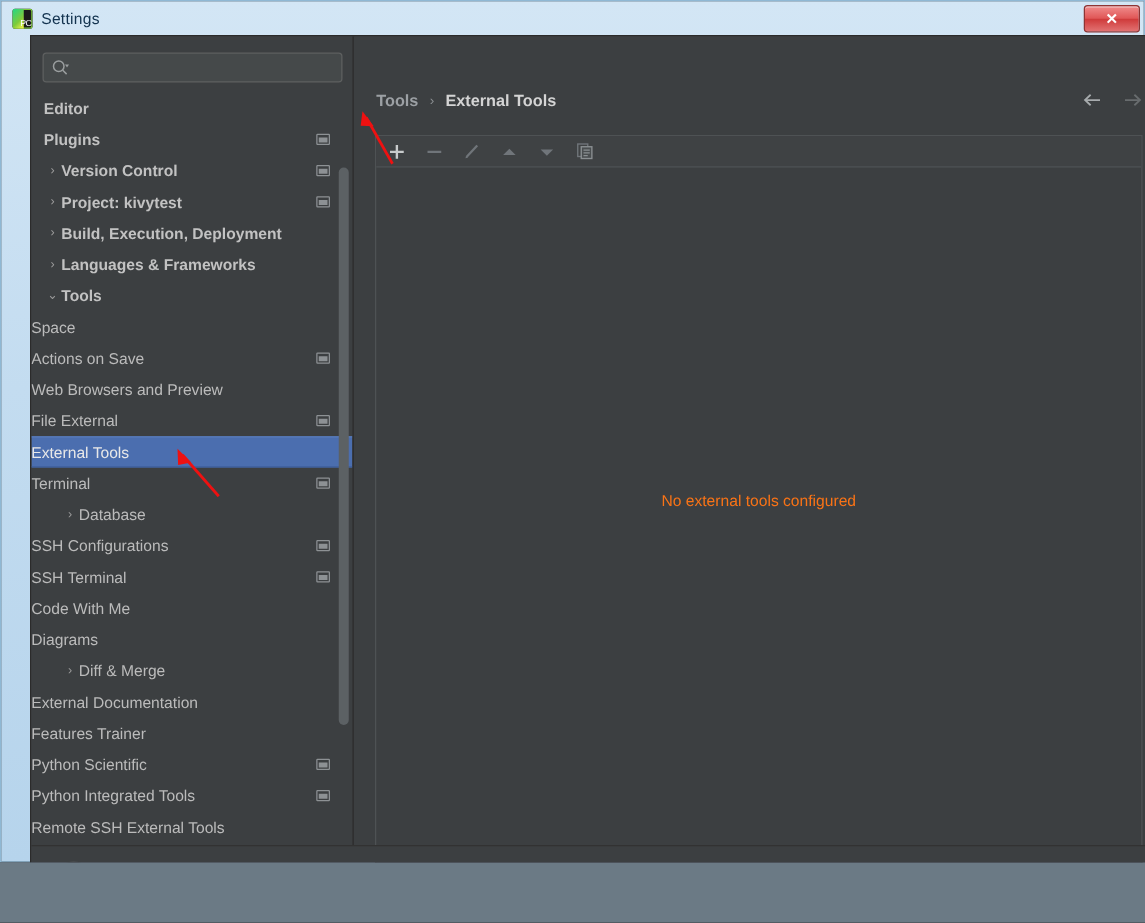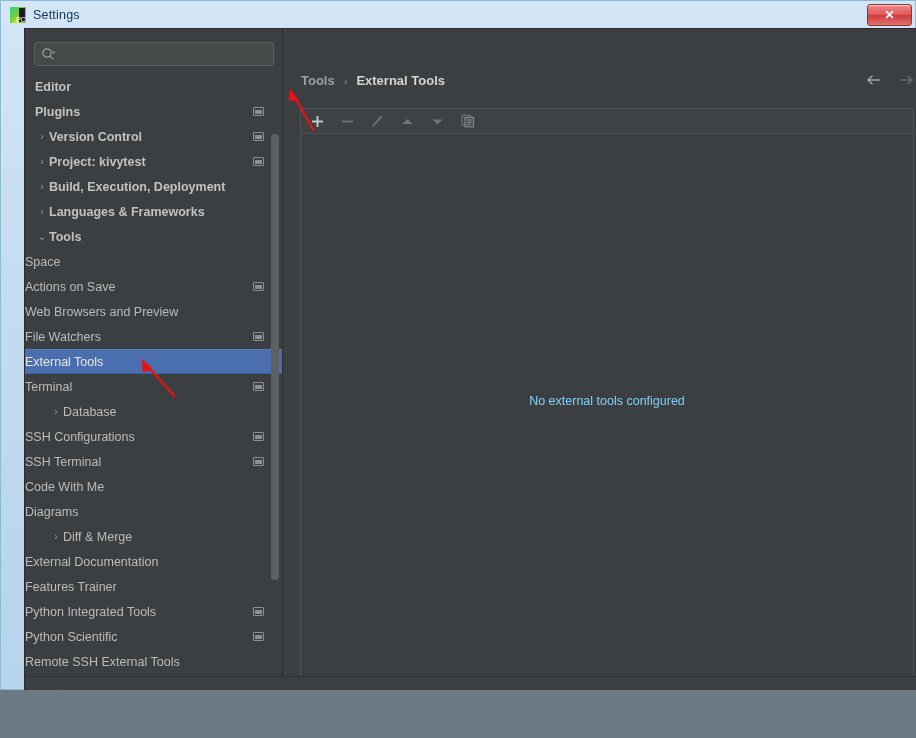--- a/index.html
+++ b/index.html
@@ -256,21 +256,21 @@
   }
   .tb-btn.disabled { cursor: default; }
   .empty-area {
     position: relative;
     height: 561px;
     display: flex;
     align-items: center;
     justify-content: center;
   }
   .empty-text {
-    color: #7dd3fc;
+    color: #f97316;
     font-size: 12.5px;
     margin-top: -28px;
   }
 
   
   .bottom-bar {
     position: absolute;
     left: 0; bottom: 0;
     width: 904px;
     height: 52px;
@@ -400,21 +400,21 @@
               <span class="tree-label">Space</span>
             </div>
             <div class="tree-row lvl1">
               <span class="tree-label">Actions on Save</span>
               <span class="scope-badge"></span>
             </div>
             <div class="tree-row lvl1">
               <span class="tree-label">Web Browsers and Preview</span>
             </div>
             <div class="tree-row lvl1">
-              <span class="tree-label">File Watchers</span>
+              <span class="tree-label">File External</span>
               <span class="scope-badge"></span>
             </div>
             <div class="tree-row lvl1 selected">
               <span class="tree-label">External Tools</span>
             </div>
             <div class="tree-row lvl1">
               <span class="tree-label">Terminal</span>
               <span class="scope-badge"></span>
             </div>
             <div class="tree-row lvl1-twisty">
@@ -439,25 +439,25 @@
               <span class="twisty">›</span>
               <span class="tree-label">Diff &amp; Merge</span>
             </div>
             <div class="tree-row lvl1">
               <span class="tree-label">External Documentation</span>
             </div>
             <div class="tree-row lvl1">
               <span class="tree-label">Features Trainer</span>
             </div>
             <div class="tree-row lvl1">
+              <span class="tree-label">Python Scientific</span>
+              <span class="scope-badge"></span>
+            </div>
+            <div class="tree-row lvl1">
               <span class="tree-label">Python Integrated Tools</span>
-              <span class="scope-badge"></span>
-            </div>
-            <div class="tree-row lvl1">
-              <span class="tree-label">Python Scientific</span>
               <span class="scope-badge"></span>
             </div>
             <div class="tree-row lvl1">
               <span class="tree-label">Remote SSH External Tools</span>
             </div>
             <div class="tree-row lvl1"></div>
           </div>
 
         <div class="tree-scrollbar"></div>
       </div>

